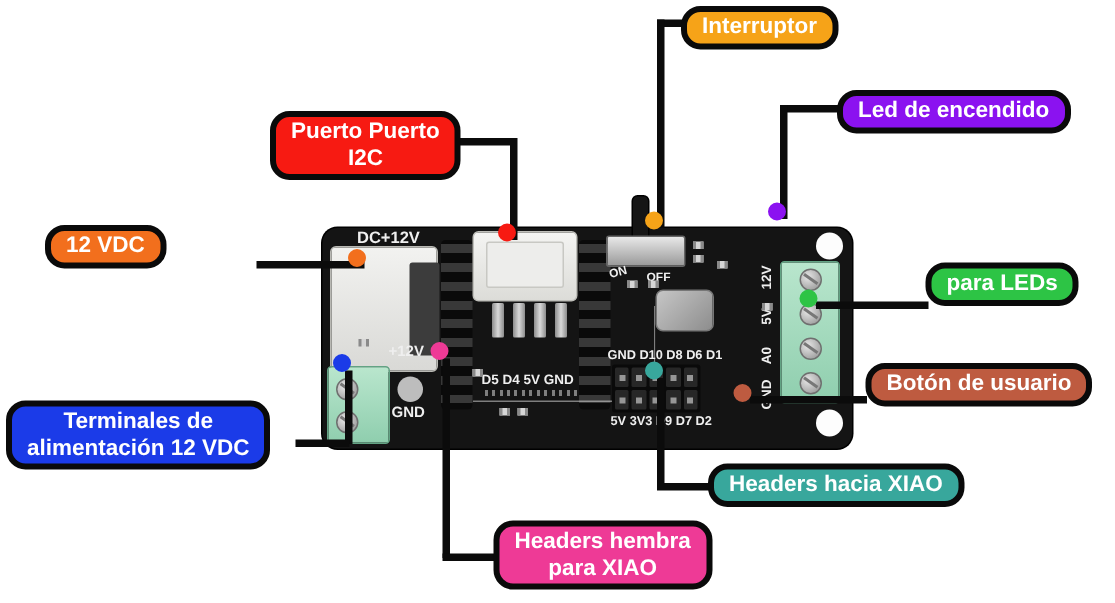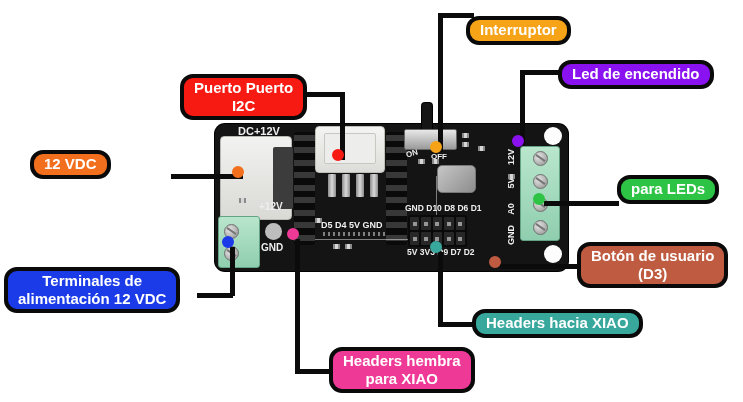--- a/index.html
+++ b/index.html
@@ -1,20 +1,20 @@
 <!DOCTYPE html>
 <html><head>
 <meta charset="utf-8">
 <style>
   * { margin:0; padding:0; box-sizing:border-box; }
   body { font-family:"Liberation Sans", sans-serif; background:#fff; }
   .stage { position:relative; width:743px; height:402px; background:#ffffff; overflow:hidden; }
 
   
-  .board { position:absolute; left:215px; top:124px; width:353px; height:147px;
+  .board { position:absolute; left:215px; top:152px; width:353px; height:147px;
            background:#141414; border-radius:10px; box-shadow:0 0 0 1px #000;padding-left:41px; }
   .btext { position:absolute; color:#efefef; font-weight:bold; white-space:nowrap; }
 
   .dcjack { position:absolute; left:5px; top:12px; width:72px; height:84px;
             background:linear-gradient(180deg,#f2f2f0,#d9d9d6); border-radius:4px; border:1px solid #b9b9b4; }
   .dcjack .barrel { position:absolute; right:-2px; top:10px; width:20px; height:62px; background:#3c3c3c; border-radius:2px; }
 
   .term { background:linear-gradient(180deg,#b9e6cd,#8fceae); border:1px solid #63a384; border-radius:3px; position:absolute; }
   .term-left  { left:3px; top:92px; width:42px; height:52px; }
   .term-right { left:305px; top:22px; width:40px; height:95px; }
@@ -58,21 +58,21 @@
 
   
   .wire { position:absolute; background:#0b0b0b; }
   .marker { position:absolute; width:10px; height:10px; background:#0b0b0b; border:6px solid #000; border-radius:50%; }
 
   
   .callout { position:absolute; border:4px solid #0a0a0a; border-radius:13px; color:#fff;
              font-weight:bold; font-size:15px; line-height:1.18; text-align:center;
              padding:1px 10px 2px; white-space:nowrap; }
   .cline { display:block; }
-  .c-interruptor { left:466px; top:4px;margin-top:12px; }
+  .c-interruptor { left:454px; top:4px; }
   .c-led        { left:558px; top:60px; }
   .c-grove      { left:180px; top:74px; }
   .c-jack       { left:30px;  top:150px; }
   .c-leds       { left:617px; top:175px; }
   .c-boton      { left:577px; top:242px; }
   .c-alim       { left:4px;   top:267px; }
   .c-hacia      { left:472px; top:309px; }
   .c-hembra     { left:329px; top:347px; }
 </style>
 </head>
@@ -192,21 +192,20 @@
     <span class="cline">I2C</span>
   </div>
   <div class="callout c-jack" style="background: rgb(242, 111, 29);">
     <span class="cline">12 VDC</span>
   </div>
   <div class="callout c-leds" style="background: rgb(45, 196, 69);">
     <span class="cline">para LEDs</span>
   </div>
   <div class="callout c-boton" style="background: rgb(190, 91, 64);">
     <span class="cline">Botón de usuario</span>
-    <span class="cline">(D3)</span>
   </div>
   <div class="callout c-alim" style="background: rgb(27, 59, 232);">
     <span class="cline">Terminales de</span>
     <span class="cline">alimentación 12 VDC</span>
   </div>
   <div class="callout c-hacia" style="background: rgb(56, 167, 156);">
     <span class="cline">Headers hacia XIAO</span>
   </div>
   <div class="callout c-hembra" style="background: rgb(238, 58, 150);">
     <span class="cline">Headers hembra</span>

